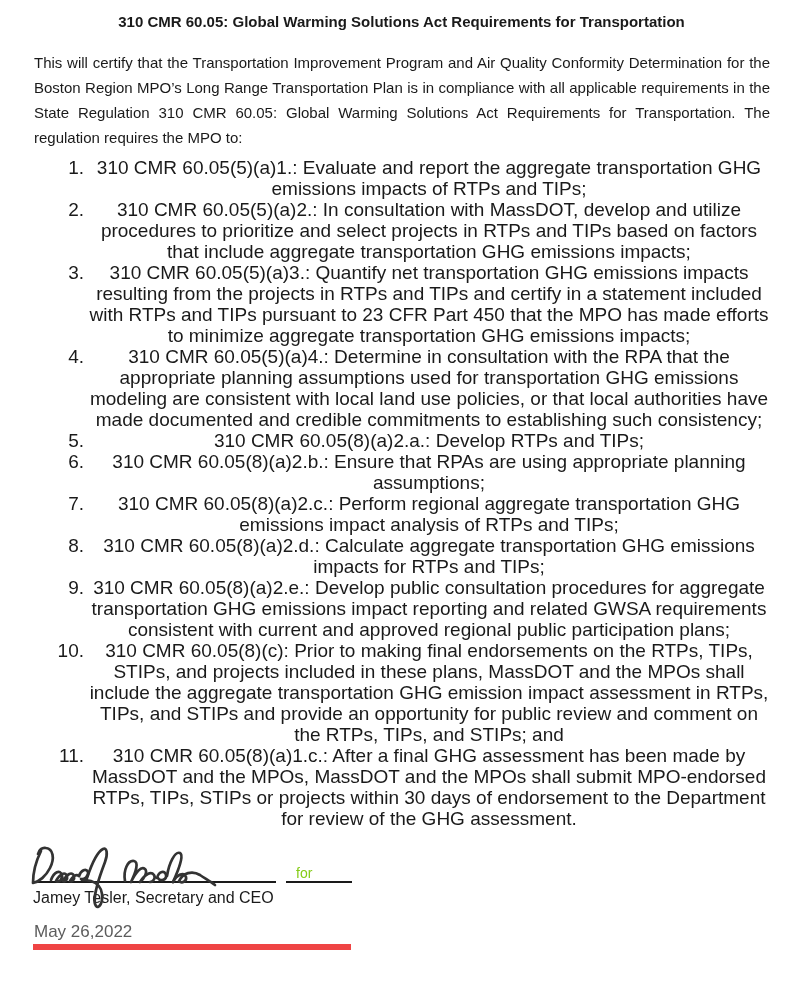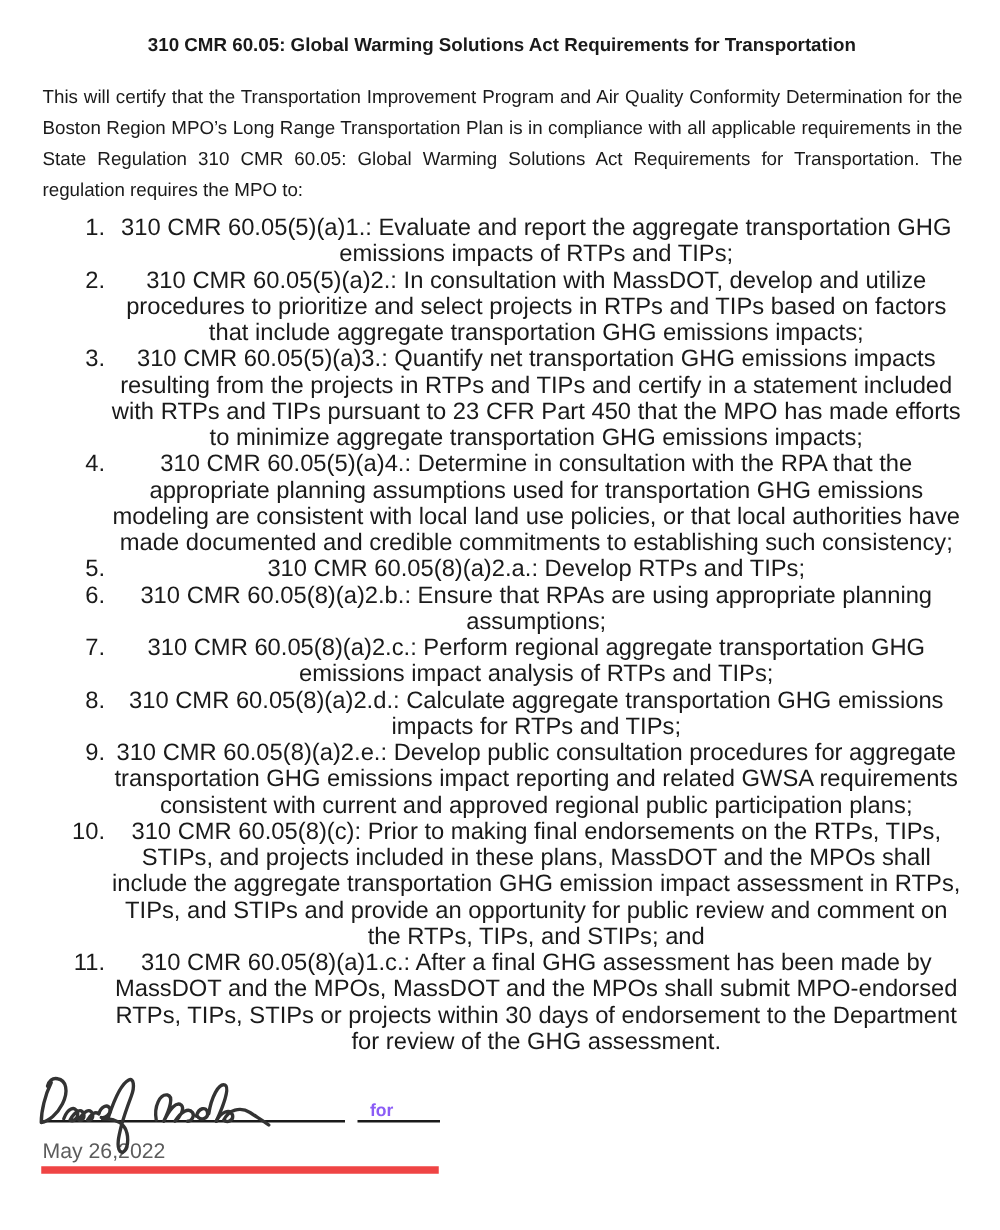--- a/index.html
+++ b/index.html
@@ -9,21 +9,21 @@
   }
   html, body { margin: 0; padding: 0; }
   body {
     width: 800px;
     height: 984px;
     background: #ffffff;
     font-family: "Liberation Sans", sans-serif;
     color: var(--text);
     overflow: hidden;
   }
-  .page { padding: 29px 30px 0 33px; width: 737px; }
+  .page { padding: 14px 30px 0 33px; width: 737px; }
 
   .doc-title {
     font-size: 15px;
     font-weight: bold;
     text-align: center;
     margin: 0;
     line-height: 16px;
   }
 
   .intro {
@@ -71,22 +71,21 @@
   }
   .sig-lines { display: flex; align-items: flex-end; gap: 10px; }
   .sig-line-main { width: 243px; height: 2px; background: #1a1a1a; }
   .sig-line-for { width: 66px; height: 2px; background: #1a1a1a; position: relative; }
   .for-label {
     position: absolute;
     left: 10px;
     bottom: 3px;
     font-size: 14px;
     line-height: 1;
-    color: #8b5cf6;
-    font-weight: bold;
+    color: #84cc16;
   }
   .sig-names { margin-top: 4px; font-size: 16px; line-height: 22px; }
 
   .date-block { margin-top: 13px; }
   .date-value {
     width: 317px;
     color: var(--date-text);
     font-size: 17px;
     line-height: 20px;
     padding: 0 0 2px 1px;
@@ -133,20 +132,21 @@
     </svg>
 
     <div class="sig-lines">
       <div class="sig-line-main"></div>
       <div class="sig-line-for">
         <span class="for-label">for</span>
       </div>
     </div>
 
     <div class="sig-names">
+      <div>Jamey Tesler, Secretary and CEO</div>
     </div>
   </div>
 
   <div class="date-block">
     <div class="date-value">May 26,2022</div>
   </div>
 
 </div>
 
 </body></html>

